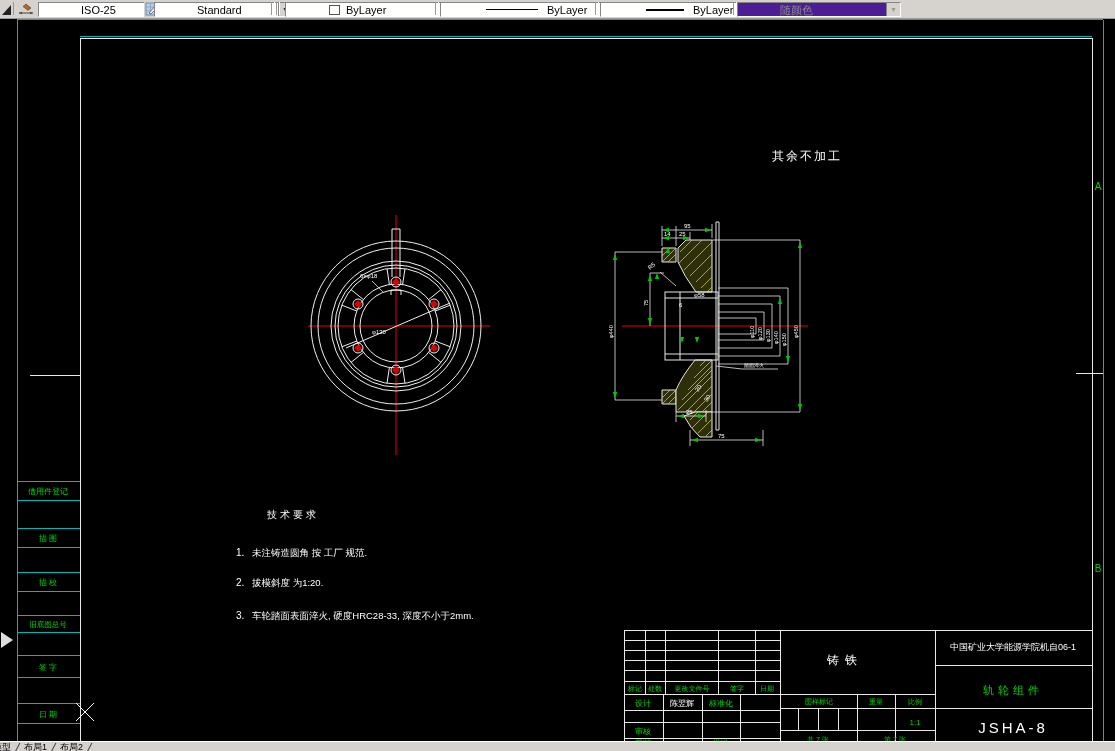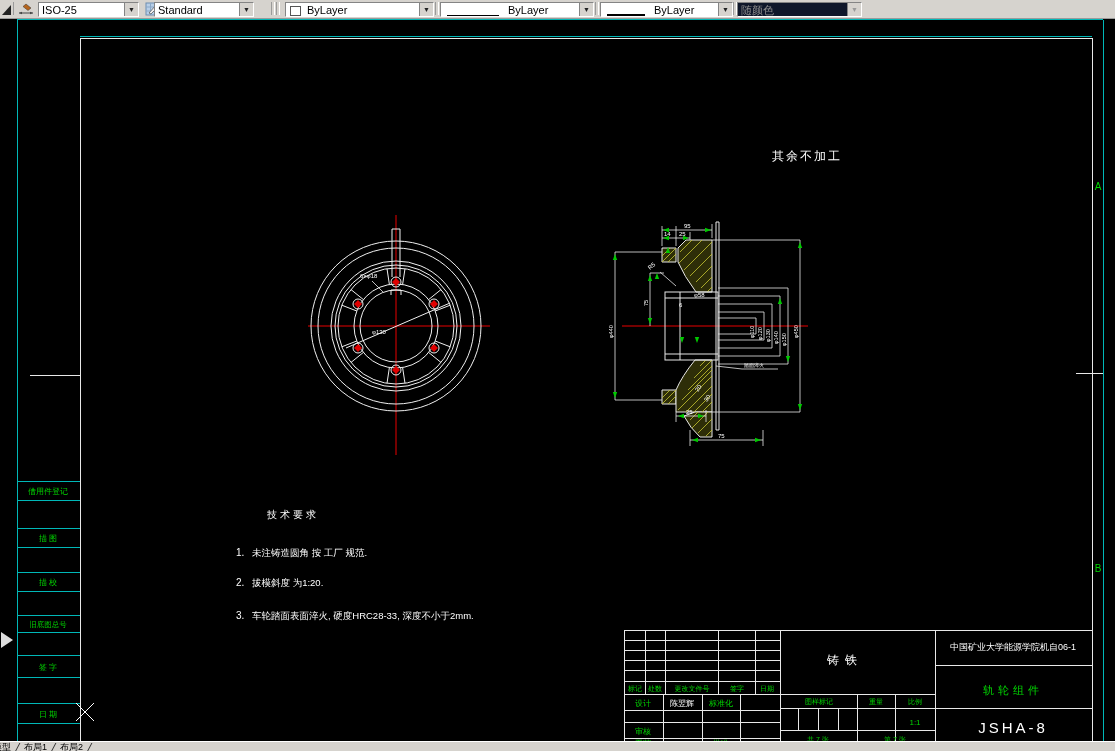--- a/index.html
+++ b/index.html
@@ -4,26 +4,26 @@
 <style>
   html,body{margin:0;padding:0;background:#000;}
   .screen{position:relative;width:1115px;height:751px;overflow:hidden;background:#000;
           font-family:"Liberation Sans","DejaVu Sans",sans-serif;}
   
   .toolbar{position:absolute;left:0;top:0;width:1115px;height:18px;background:#d6d3ce;
            border-bottom:1px solid #9a9a9a;z-index:3;}
   .tb-btn{position:absolute;top:1px;height:15px;background:#d6d3ce;border:1px solid #d6d3ce;}
   .groove{position:absolute;top:2px;height:13px;width:2px;border-left:1px solid #9a9a9a;border-right:1px solid #fff;}
   .combo{position:absolute;top:2px;height:13px;background:#fff;border:1px solid;
-         border-color:#848484 #fff #fff #848484;display:flex;align-items:flex-end;
-         font-size:11px;color:#000;white-space:nowrap;overflow:hidden;}
+         border-color:#848484 #fff #fff #848484;display:flex;align-items:center;
+         font-size:11px;color:#000;white-space:nowrap;overflow:hidden;padding-left:39px;}
   .combo .txt{padding-left:3px;line-height:12px;}
   .combo .arrow{position:absolute;right:0;top:0;width:13px;height:13px;background:#d6d3ce;
          border-left:1px solid #848484;font-size:7px;color:#222;display:flex;align-items:center;justify-content:center;}
-  .combo.disabled{background:#0f172a;color:#8a8a8a;}
+  .combo.disabled{background:#4c1d95;color:#8a8a8a;}
   .combo.disabled .arrow{color:#9a9a9a;}
   .swatch{display:inline-block;width:9px;height:8px;background:#fff;border:1px solid #555;margin:0 3px 0 4px;}
   .lineglyph{display:inline-block;width:52px;height:1px;background:#000;margin:0 6px 0 6px;}
   
   .statusbar{position:absolute;left:0;top:741px;width:1115px;height:10px;background:#d6d3ce;
              border-top:1px solid #fff;z-index:3;display:flex;align-items:center;overflow:hidden;}
   .tabs{display:flex;align-items:center;margin-left:-9px;font-size:9px;color:#000;line-height:10px;}
   .tabsep{width:1px;height:9px;background:#333;transform:skewX(-28deg);margin:0 4px;}
   .tab{padding:0 2px;white-space:nowrap;}
   svg{position:absolute;left:0;top:0;z-index:1;}

